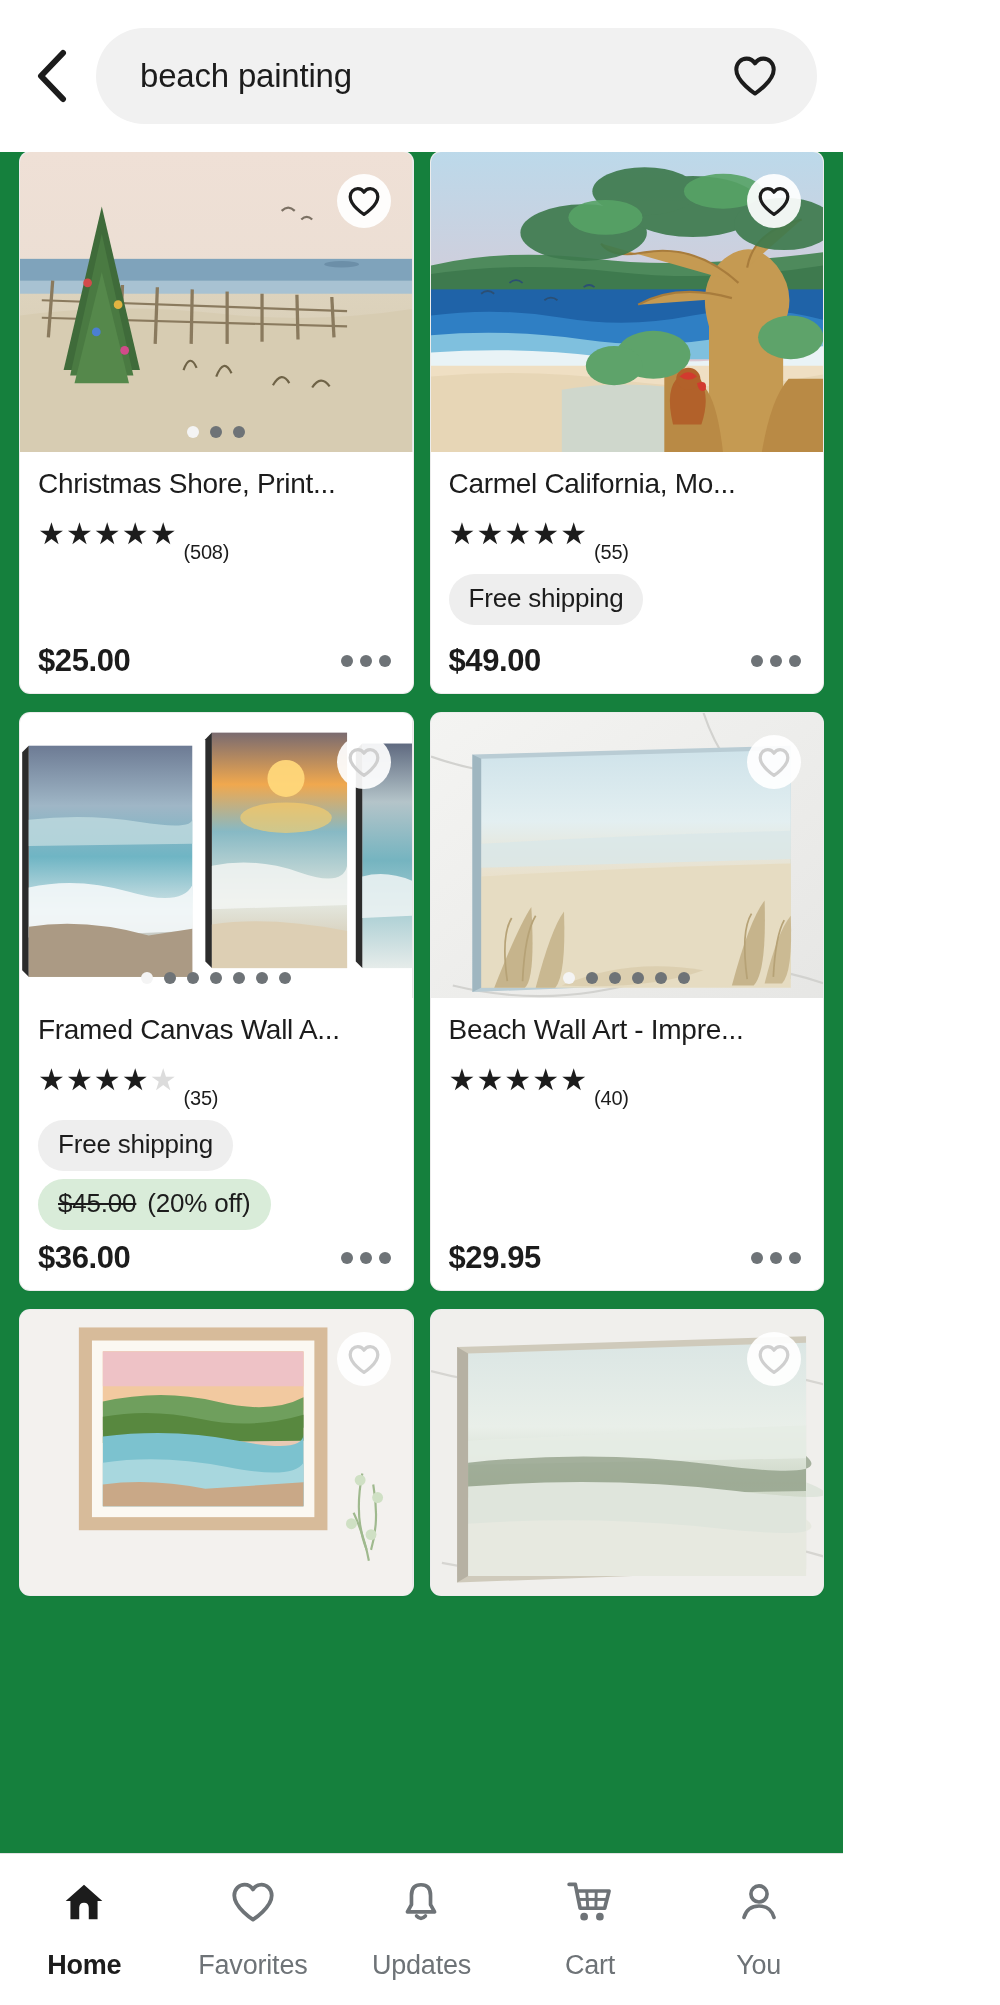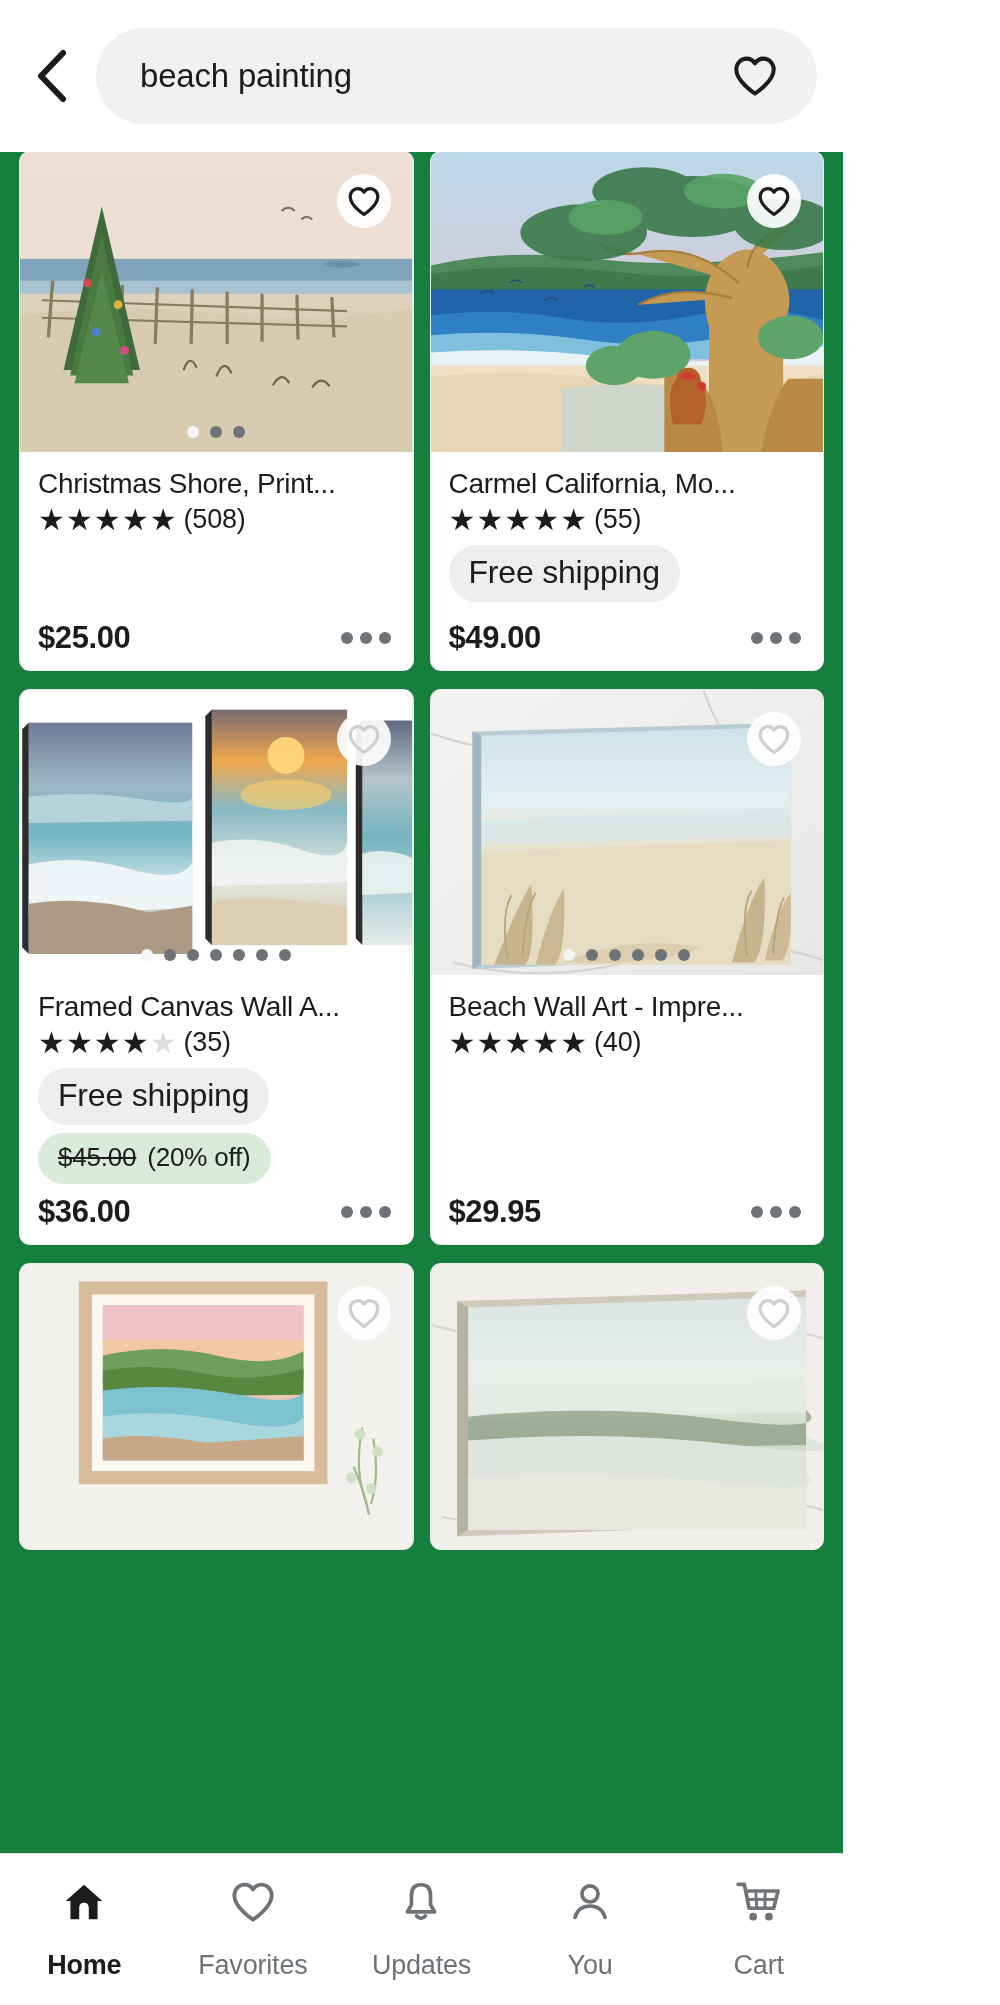--- a/index.html
+++ b/index.html
@@ -132,30 +132,31 @@
   .rating-row {
     display: flex;
     align-items: center;
     gap: 7px;
     margin-bottom: 10px;
   }
   .stars { display: flex; gap: 1px; line-height: 1; }
   .star { font-size: 30px; color: #1c1c1c; line-height: 1; }
   .star.empty { color: #dcdcdc; }
   .review-count {
-    font-size: 27px;
+    font-size: 20px;
     color: #1c1c1c;
     letter-spacing: -0.2px;
+    margin-top: 37px;
   }
   .badge-ship {
     align-self: flex-start;
     background: #eeeeee;
     border-radius: 30px;
     padding: 9px 20px 11px 20px;
-    font-size: 32px;
+    font-size: 26px;
     color: #1c1c1c;
     margin-bottom: 8px;
     letter-spacing: -0.2px;
   }
   .badge-sale {
     align-self: flex-start;
     background: #d9ecd9;
     border-radius: 30px;
     padding: 9px 20px 11px 20px;
     font-size: 26px;
@@ -668,36 +669,36 @@
         <svg width="44" height="46" viewBox="0 0 24 24">
           <path d="M12 2.6 Q17.2 2.6 17.2 8.4 L17.2 13.4 L19.4 17.4 L4.6 17.4 L6.8 13.4 L6.8 8.4 Q6.8 2.6 12 2.6 Z" fill="none" stroke="#6e7377" stroke-width="2" stroke-linejoin="round"></path>
           <path d="M9.6 19.6 Q12 22.2 14.4 19.6" fill="none" stroke="#6e7377" stroke-width="2" stroke-linecap="round"></path>
         </svg>
       </span>
       <span class="nav-label">Updates</span>
     </div>
 
     <div class="nav-item">
       <span class="nav-icon">
-        <svg width="44" height="44" viewBox="0 0 24 24">
-          <circle cx="12" cy="7.6" r="4.4" fill="none" stroke="#6e7377" stroke-width="2"></circle>
-          <path d="M3.8 20.4 Q5.6 14.2 12 14.2 Q18.4 14.2 20.2 20.4" fill="none" stroke="#6e7377" stroke-width="2" stroke-linecap="round"></path>
-        </svg>
-      </span>
-      <span class="nav-label">You</span>
-    </div>
-
-    <div class="nav-item">
-      <span class="nav-icon">
         <svg width="48" height="44" viewBox="0 0 26 24">
           <path d="M1.6 2.4 L5 2.4 L7.6 15.4 L21 15.4 L23.4 6 L5.8 6" fill="none" stroke="#6e7377" stroke-width="2" stroke-linecap="round" stroke-linejoin="round"></path>
           <line x1="11.2" y1="6" x2="11.8" y2="15.4" stroke="#6e7377" stroke-width="1.6"></line>
           <line x1="16.4" y1="6" x2="16.2" y2="15.4" stroke="#6e7377" stroke-width="1.6"></line>
           <line x1="6.6" y1="10.6" x2="22.6" y2="10.6" stroke="#6e7377" stroke-width="1.6"></line>
           <circle cx="9.8" cy="20" r="2.1" fill="#6e7377"></circle>
           <circle cx="18.4" cy="20" r="2.1" fill="#6e7377"></circle>
         </svg>
       </span>
       <span class="nav-label">Cart</span>
     </div>
 
+    <div class="nav-item">
+      <span class="nav-icon">
+        <svg width="44" height="44" viewBox="0 0 24 24">
+          <circle cx="12" cy="7.6" r="4.4" fill="none" stroke="#6e7377" stroke-width="2"></circle>
+          <path d="M3.8 20.4 Q5.6 14.2 12 14.2 Q18.4 14.2 20.2 20.4" fill="none" stroke="#6e7377" stroke-width="2" stroke-linecap="round"></path>
+        </svg>
+      </span>
+      <span class="nav-label">You</span>
+    </div>
+
   </div>
 </div>
 
 </body></html>

